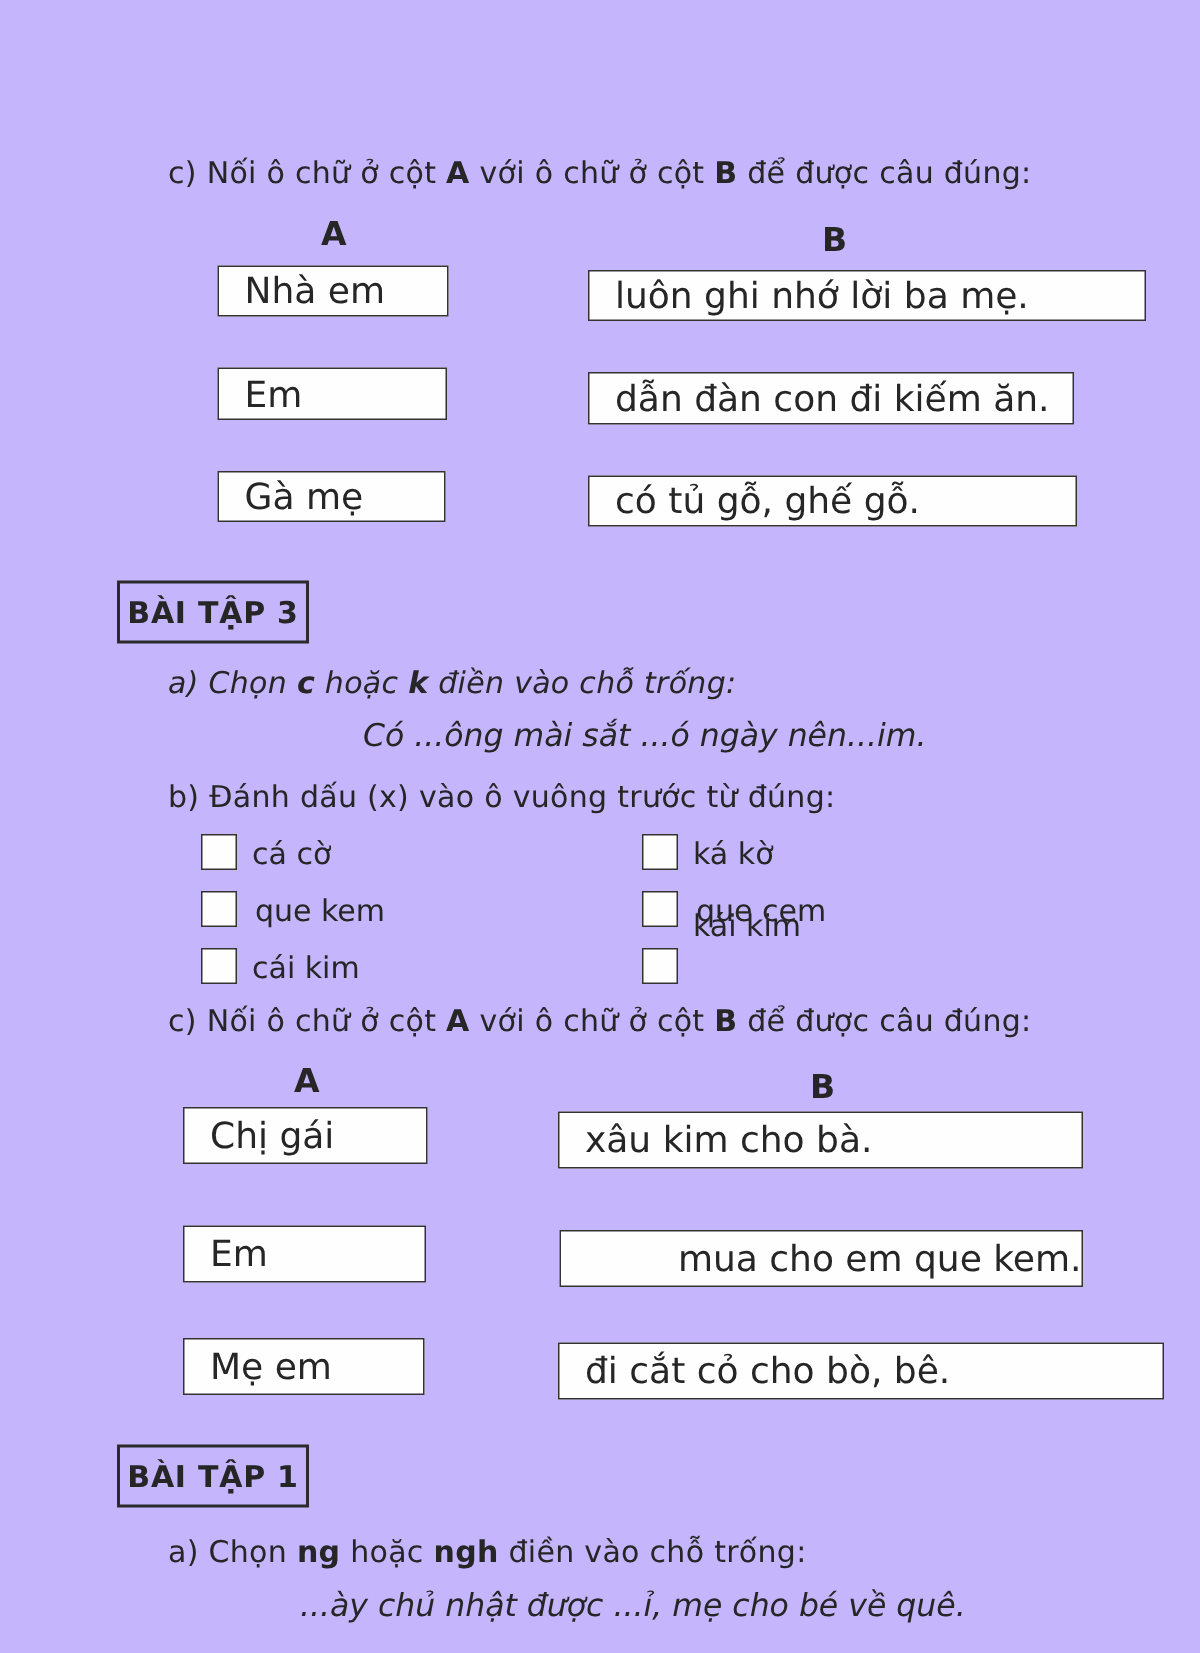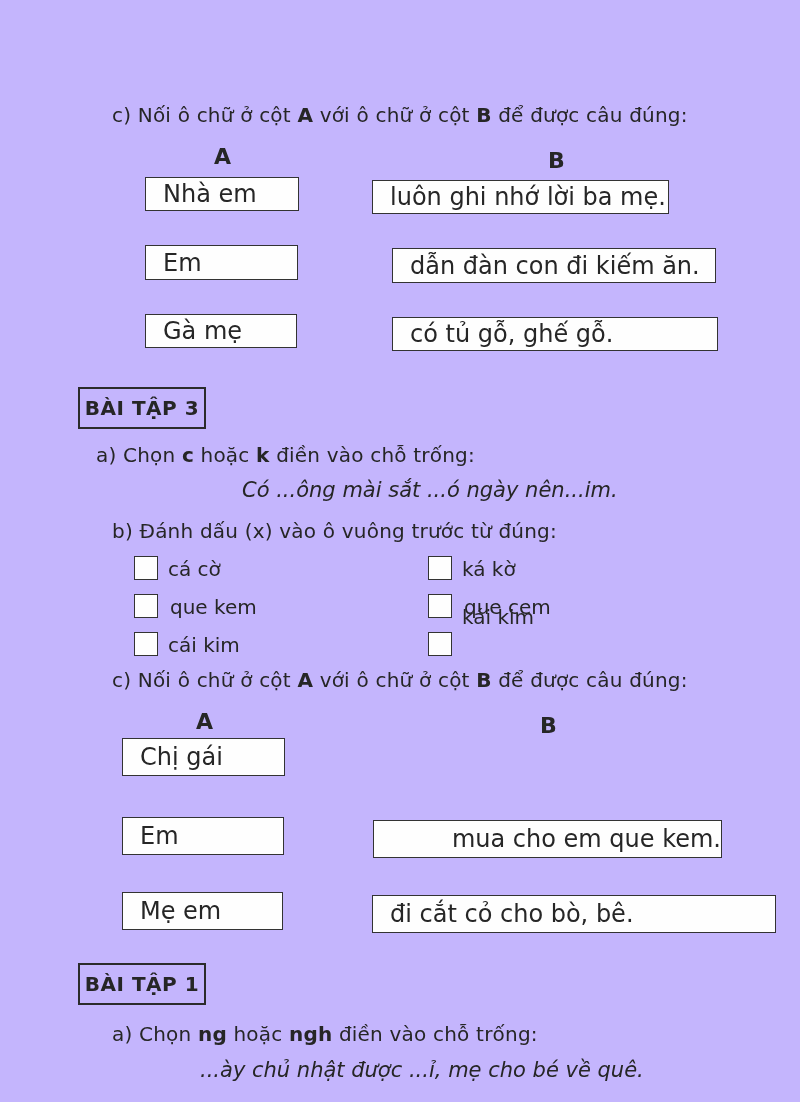--- a/index.html
+++ b/index.html
@@ -66,41 +66,41 @@
 <div class="page">
 
   <div class="abs prompt" style="left:112px; top:103px;"><span>c) Nối ô chữ ở cột </span><b>A</b><span> với ô chữ ở cột </span><b>B</b><span> để được câu đúng:</span></div>
 
   <div class="abs colhead" style="left:214px; top:144px;">A</div>
   <div class="abs colhead" style="left:548px; top:148px;">B</div>
 
   <div class="mbox" style="left:145px; top:177px; width:154px; height:34px;">
       <span>Nhà em</span>
     </div>
-  <div class="mbox" style="left:372px; top:180px; width:297px; height:34px;">
+  <div class="mbox" style="left:392px; top:180px; width:372px; height:34px;">
       <span>luôn ghi nhớ lời ba mẹ.</span>
     </div>
 
   <div class="mbox" style="left:145px; top:245px; width:153px; height:35px;">
       <span>Em</span>
     </div>
   <div class="mbox" style="left:392px; top:248px; width:324px; height:35px;">
       <span>dẫn đàn con đi kiếm ăn.</span>
     </div>
 
   <div class="mbox" style="left:145px; top:314px; width:152px; height:34px;">
       <span>Gà mẹ</span>
     </div>
   <div class="mbox" style="left:392px; top:317px; width:326px; height:34px;">
       <span>có tủ gỗ, ghế gỗ.</span>
     </div>
 
   <div class="titlebox" style="left:78px; top:387px;">BÀI TẬP 3</div>
 
-  <div class="abs prompt" style="left:96px; top:443px;"><span>a) Chọn </span><b>c</b><span> hoặc </span><b>k</b><span> điền vào chỗ trống:</span></div>
+  <div class="abs prompt" style="left:112px; top:443px;font-style:italic;"><span>a) Chọn </span><b>c</b><span> hoặc </span><b>k</b><span> điền vào chỗ trống:</span></div>
 
   <div class="italic-line" style="left:242px; top:478px;">Có ...ông mài sắt ...ó ngày nên...im.</div>
 
   <div class="abs prompt" style="left:112px; top:519px;">b) Đánh dấu (x) vào ô vuông trước từ đúng:</div>
 
   <div class="cb" style="left:134px; top:556px;"></div>
   <div class="cb-label" style="left:168px; top:557px;">cá cờ</div>
   <div class="cb" style="left:428px; top:556px;"></div>
   <div class="cb-label" style="left:462px; top:557px;">ká kờ</div>
 
@@ -115,20 +115,23 @@
   <div class="cb-label" style="left:462px; top:605px;">kái kim</div>
 
   <div class="abs prompt" style="left:112px; top:668px;"><span>c) Nối ô chữ ở cột </span><b>A</b><span> với ô chữ ở cột </span><b>B</b><span> để được câu đúng:</span></div>
 
   <div class="abs colhead" style="left:196px; top:709px;">A</div>
   <div class="abs colhead" style="left:540px; top:713px;">B</div>
 
   <div class="mbox" style="left:122px; top:738px; width:163px; height:38px;">
       <span>Chị gái</span>
     </div>
+  <div class="mbox" style="left:372px; top:741px; width:350px; height:38px;">
+      <span>xâu kim cho bà.</span>
+    </div>
 
   <div class="mbox" style="left:122px; top:817px; width:162px; height:38px;">
       <span>Em</span>
     </div>
   <div class="mbox" style="left:373px; top:820px; width:349px; height:38px;justify-content:flex-end;">
       <span>mua cho em que kem.</span>
     </div>
 
   <div class="mbox" style="left:122px; top:892px; width:161px; height:38px;">
       <span>Mẹ em</span>

